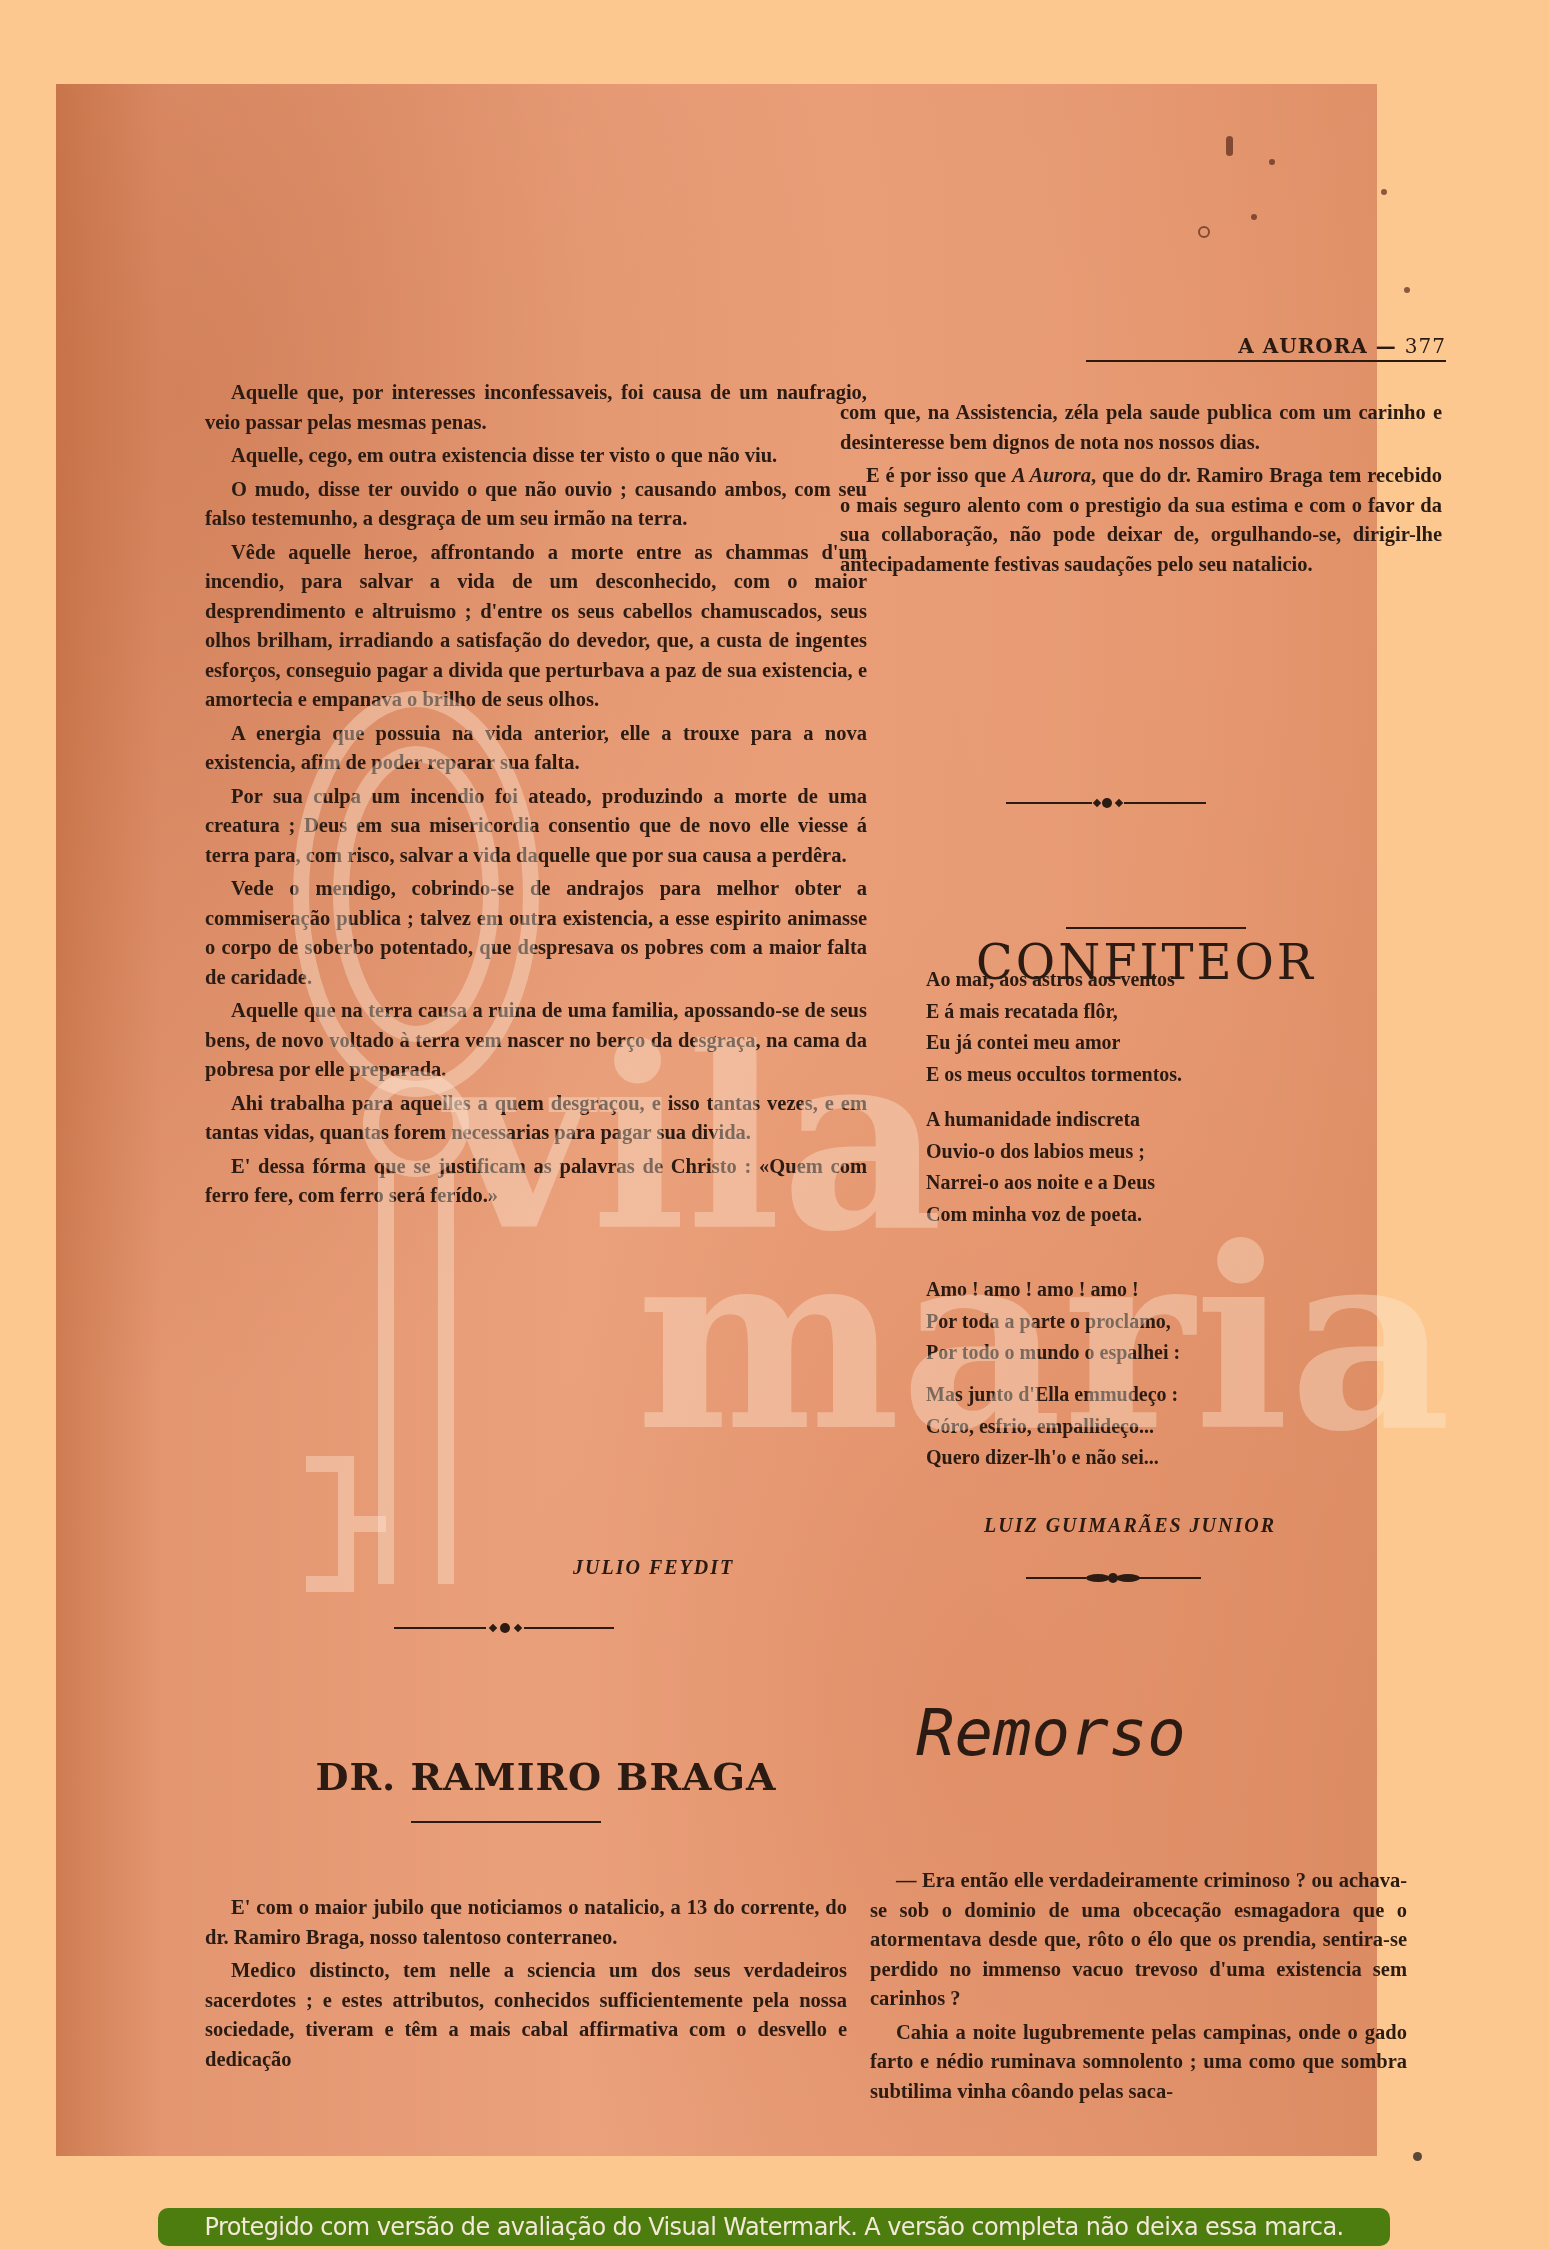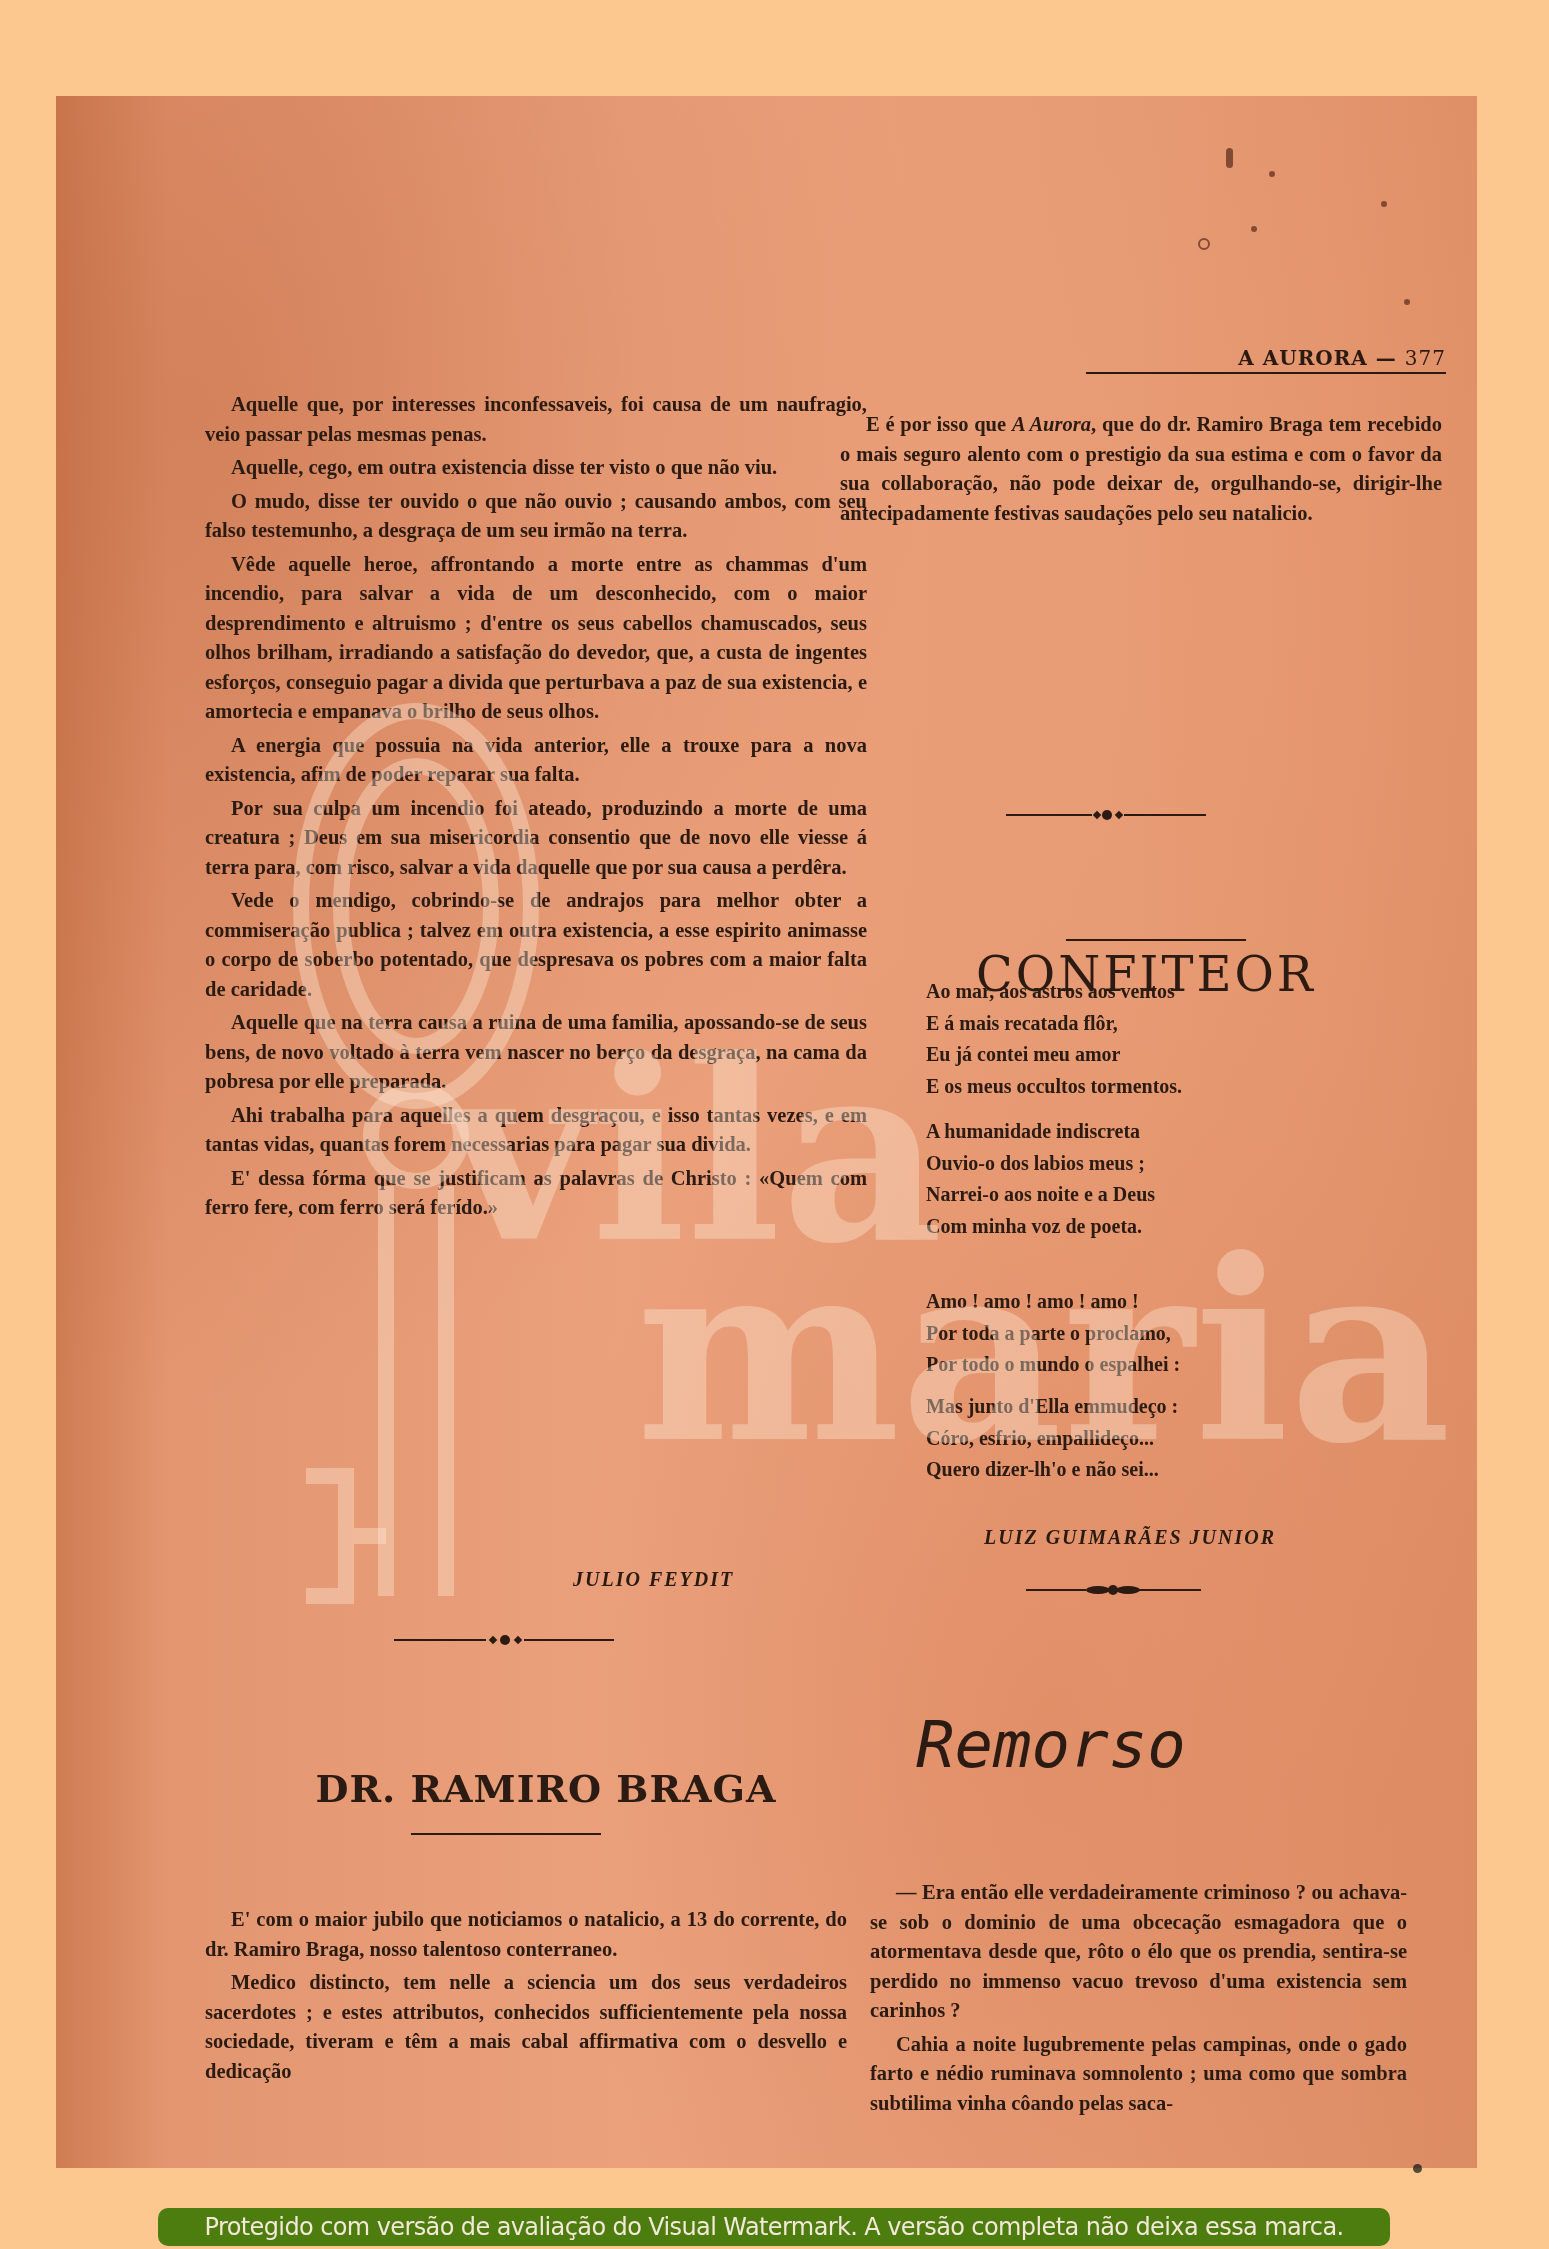--- a/index.html
+++ b/index.html
@@ -10,22 +10,22 @@
       width: 1549px;
       height: 2249px;
       background: #fcc890;
       position: relative;
       overflow: hidden;
       font-family: "DejaVu Serif", "Liberation Serif", serif;
     }
     .page {
       position: absolute;
       left: 56px;
-      top: 96px;
-      width: 1421px;
+      top: 84px;
+      width: 1321px;
       height: 2072px;
       background:
         radial-gradient(ellipse at 85% 25%, rgba(240,160,120,0.35), transparent 55%),
         radial-gradient(ellipse at 10% 15%, rgba(180,90,50,0.35), transparent 40%),
         radial-gradient(ellipse at 70% 78%, rgba(215,120,80,0.35), transparent 35%),
         linear-gradient(90deg, #cf7c52 0%, #e39670 8%, #eaa17c 40%, #e59a73 75%, #dc8c63 100%);
       color: #2a1a12;
     }
     .speck {
       position: absolute;
@@ -224,20 +224,21 @@
 
   <div class="title-ramiro">DR. RAMIRO BRAGA</div>
   <div class="rule" style="left:355px;top:1737px;width:190px;"></div>
 
   <div class="col col-left-bottom">
     <p>E' com o maior jubilo que noticiamos o natalicio, a 13 do corrente, do dr. Ramiro Braga, nosso talentoso conterraneo.</p>
     <p>Medico distincto, tem nelle a sciencia um dos seus verdadeiros sacerdotes ; e estes attributos, conhecidos sufficientemente pela nossa sociedade, tiveram e têm a mais cabal affirmativa com o desvello e dedicação</p>
   </div>
 
   <div class="col col-right-top">
+    <p style="text-indent:0;">com que, na Assistencia, zéla pela saude publica com um carinho e desinteresse bem dignos de nota nos nossos dias.</p>
     <p>E é por isso que <em>A Aurora</em>, que do dr. Ramiro Braga tem recebido o mais seguro alento com o prestigio da sua estima e com o favor da sua collaboração, não pode deixar de, orgulhando-se, dirigir-lhe antecipadamente festivas saudações pelo seu natalicio.</p>
   </div>
 
   <div class="ornament" style="left:950px;top:712px;width:200px;">
     <span class="bar" style="left:0;width:86px;"></span>
     <span class="diamond" style="left:88px;"></span>
     <span class="dot" style="left:96px;"></span>
     <span class="diamond" style="left:110px;"></span>
     <span class="bar" style="left:118px;width:82px;"></span>
   </div>

